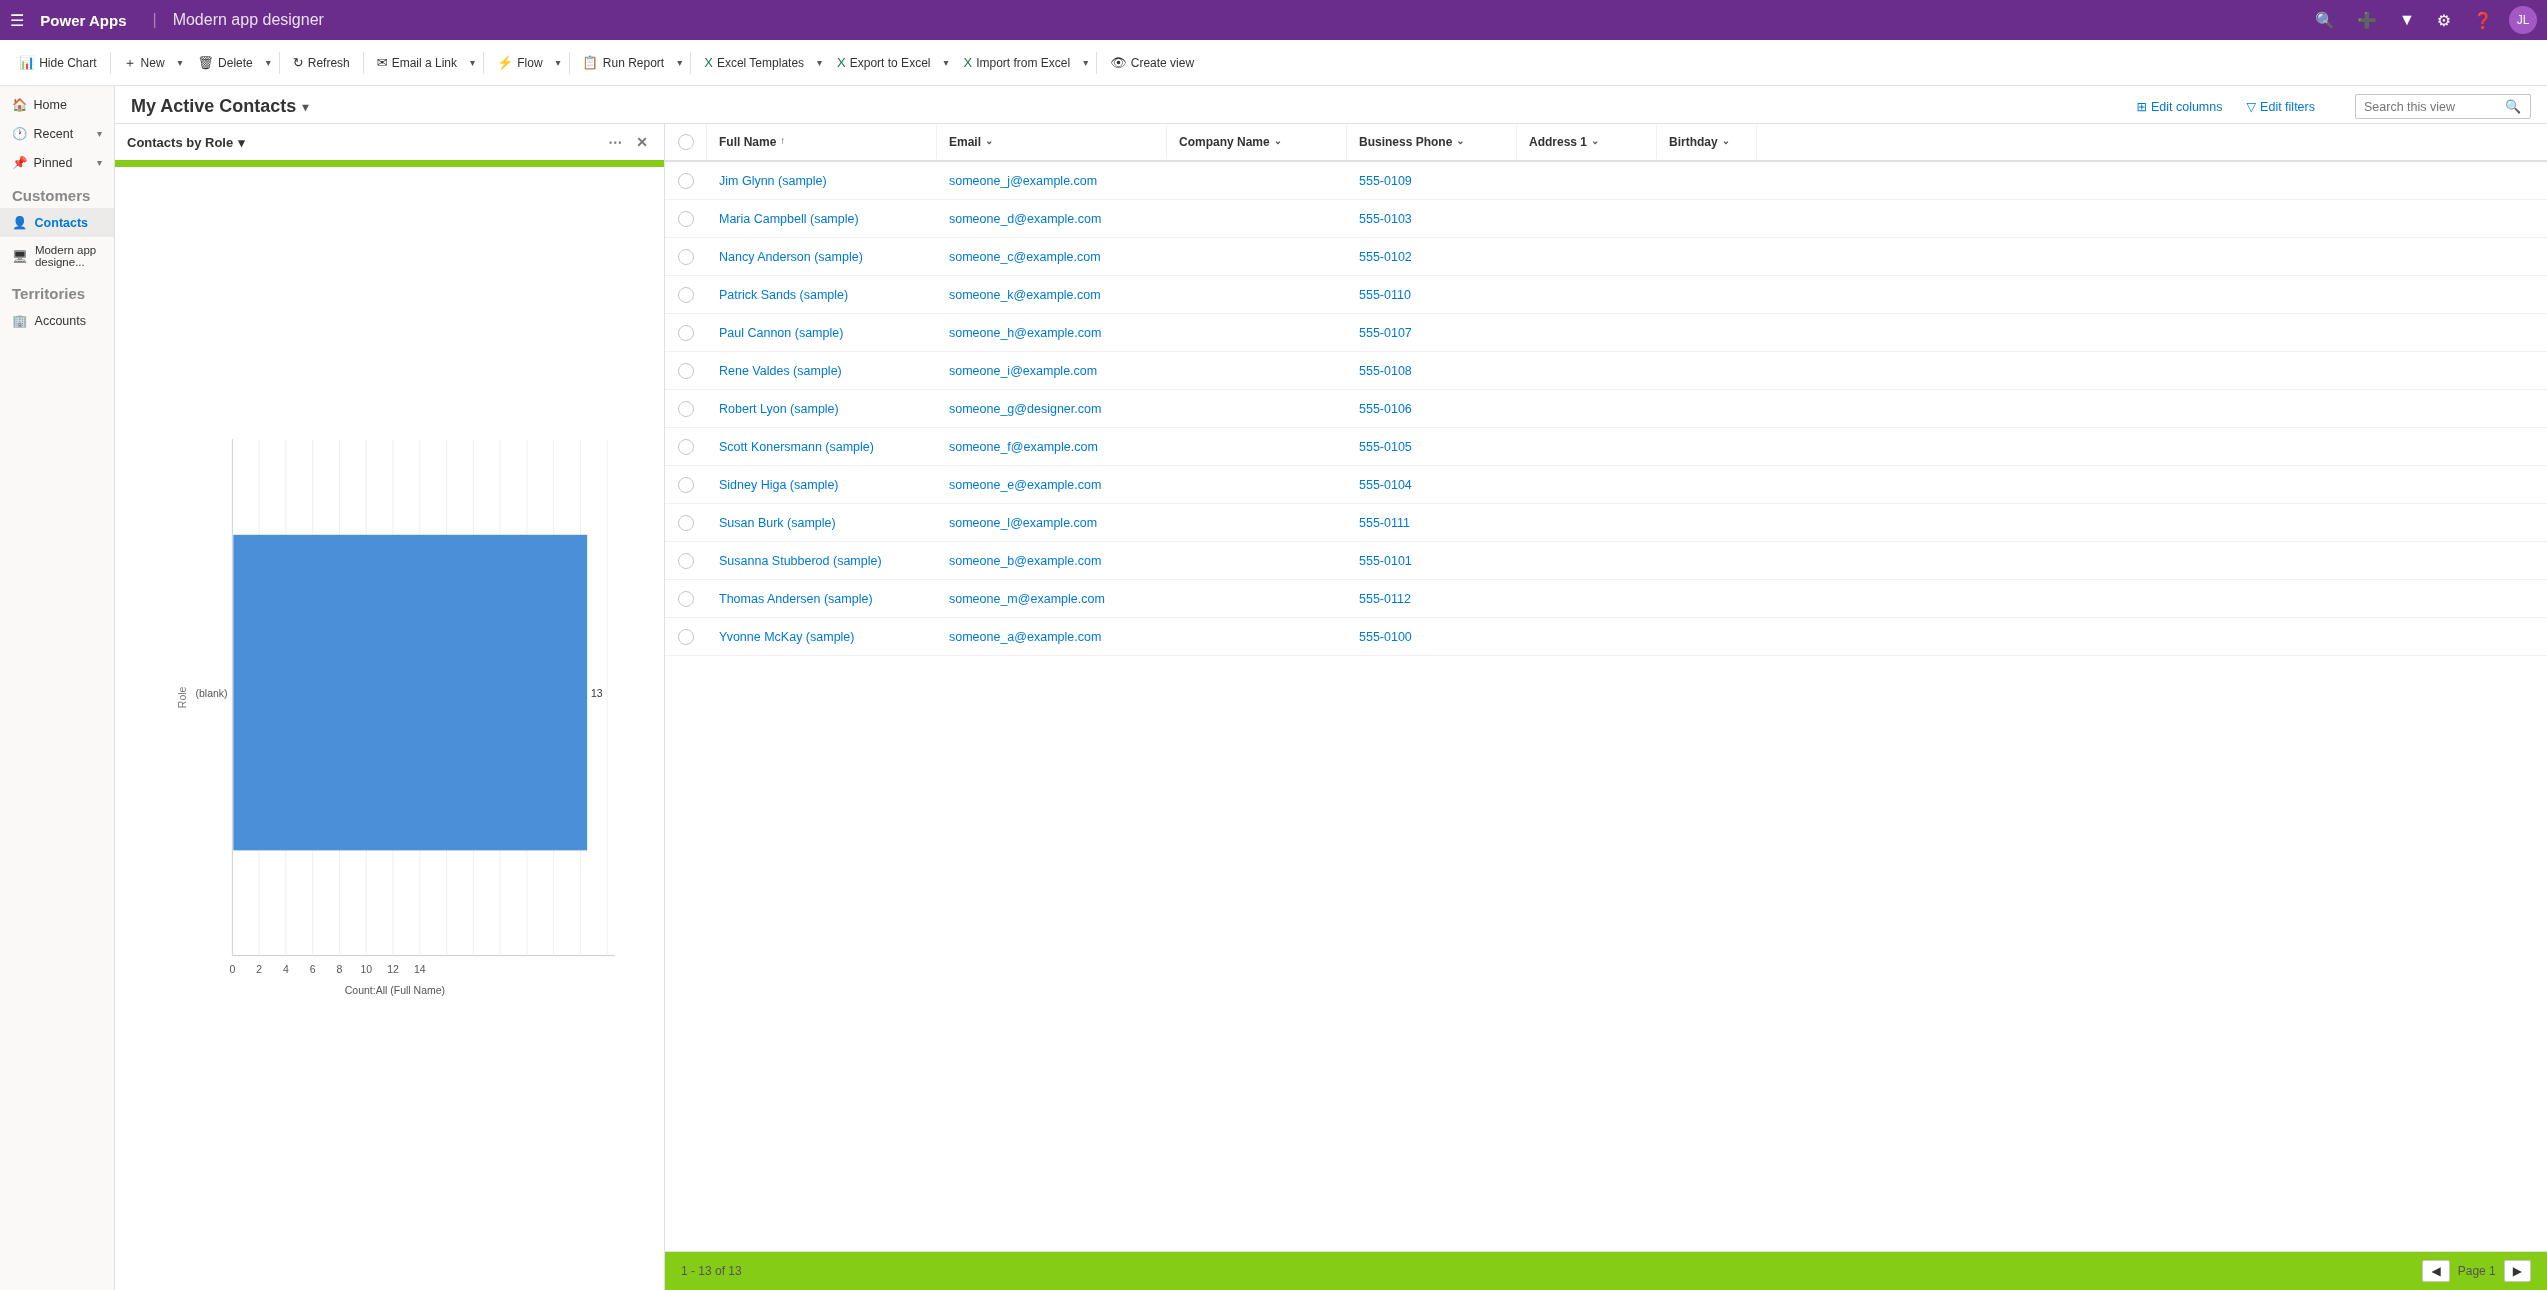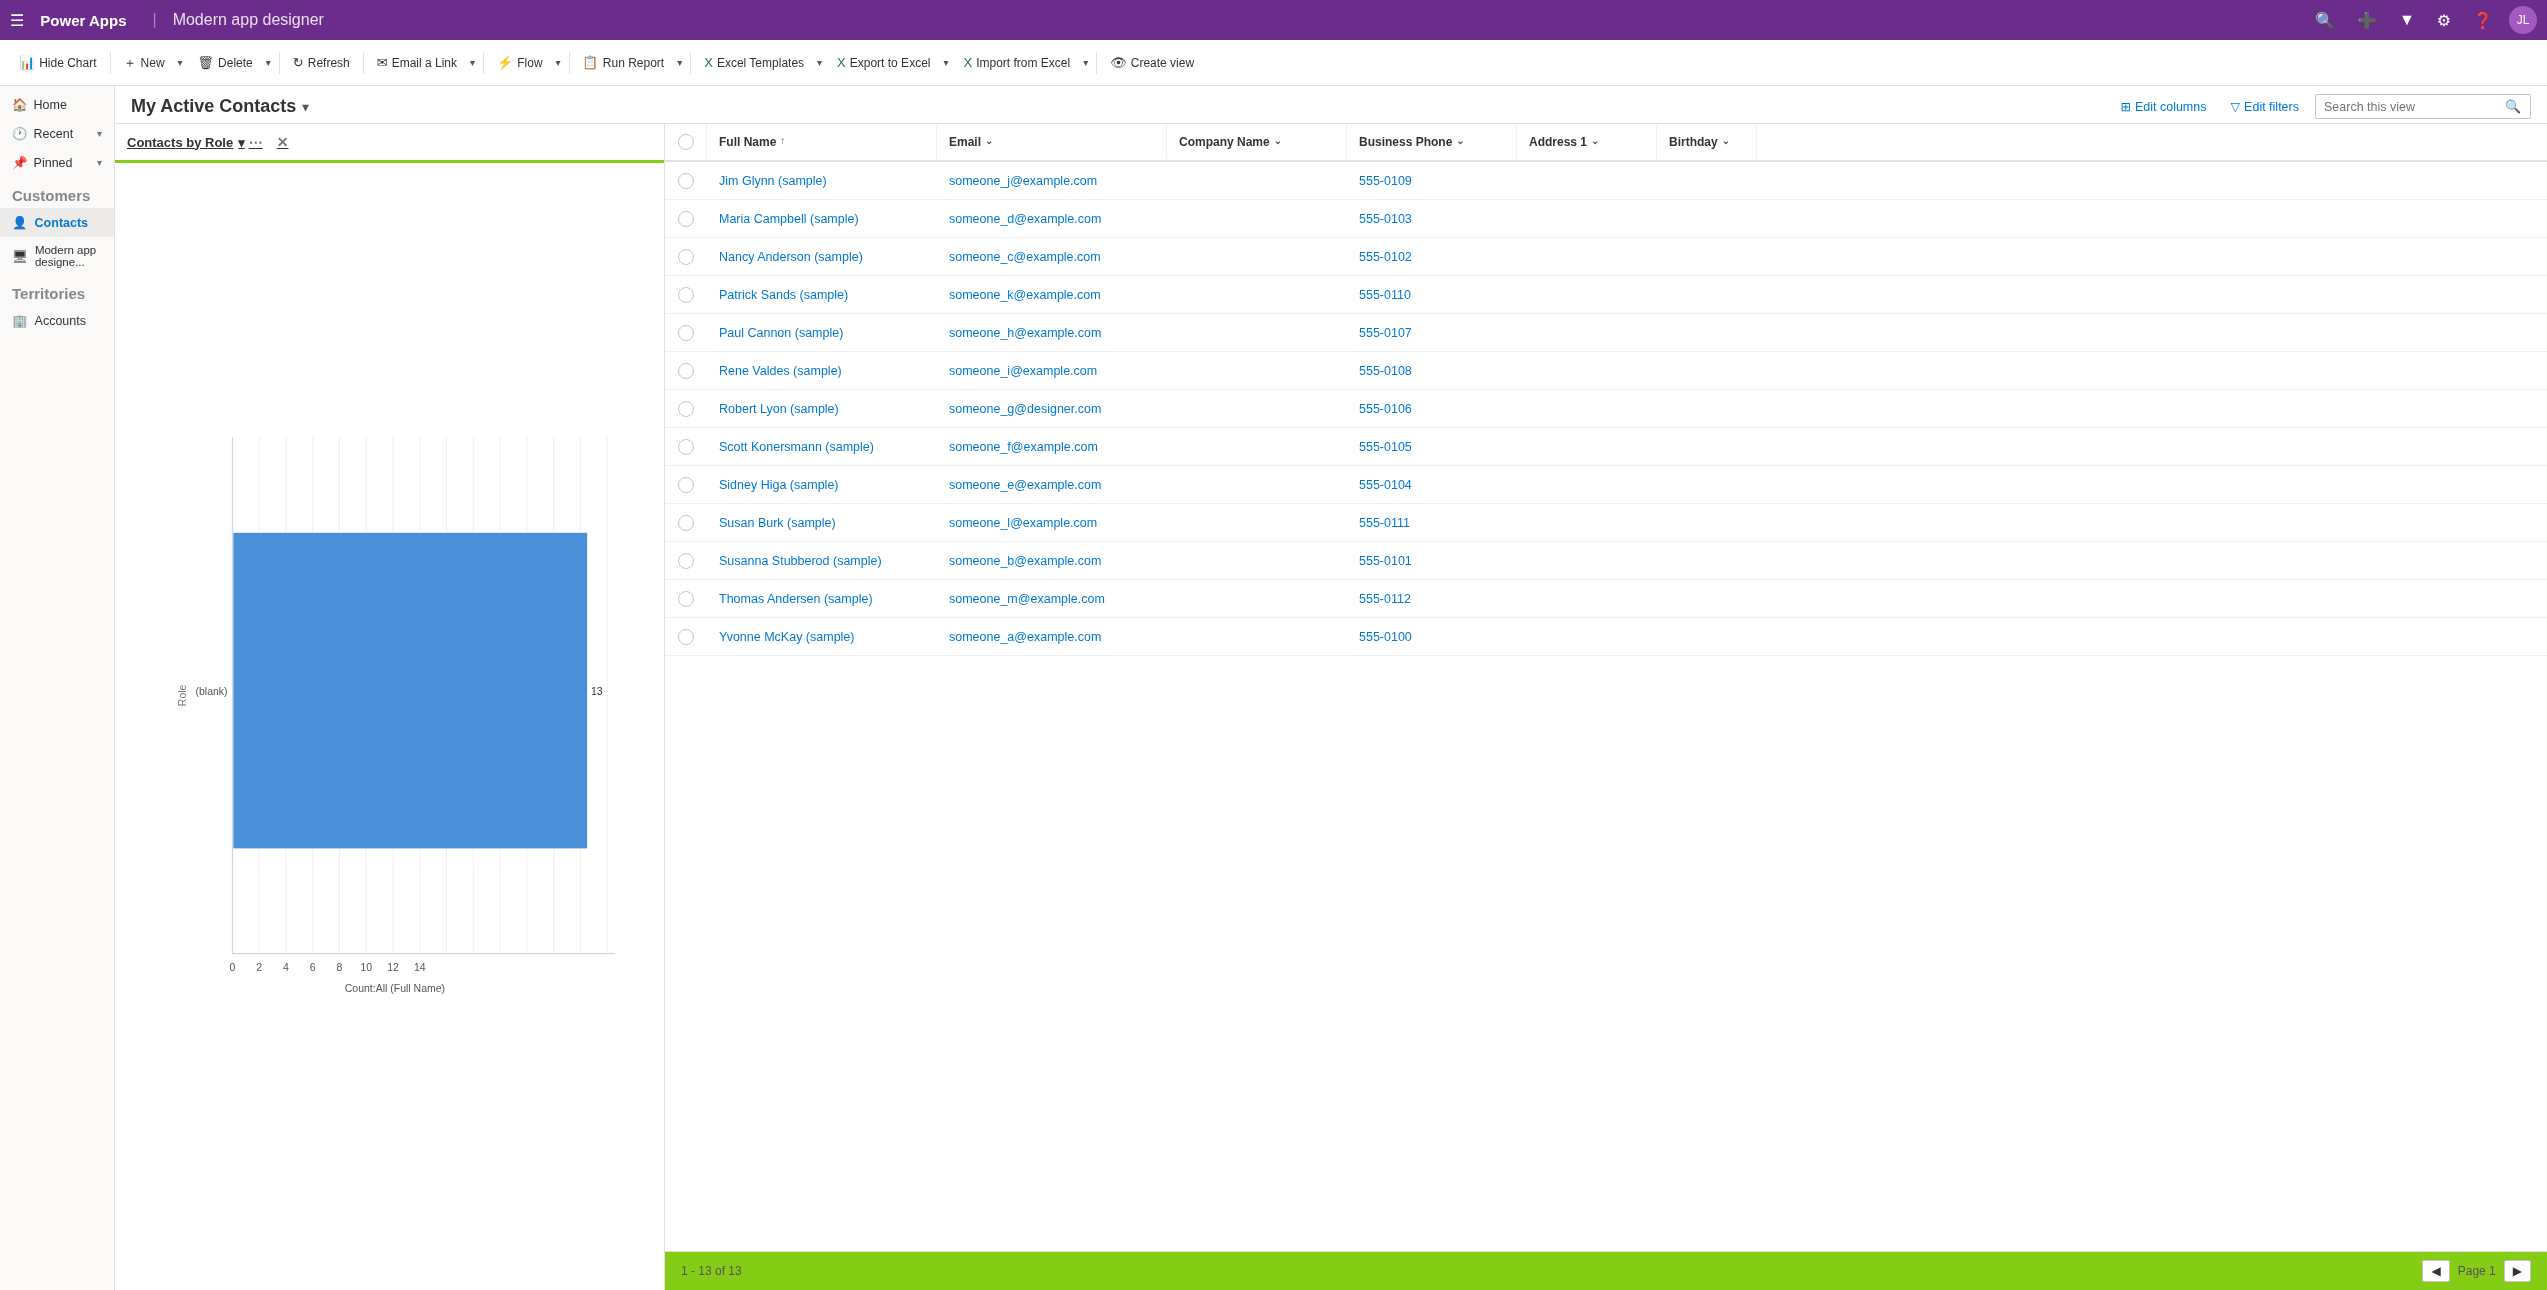--- a/index.html
+++ b/index.html
@@ -98,47 +98,47 @@
     .header-action-btn {
       display: flex; align-items: center; gap: 4px;
       font-size: 12.5px; color: #0078d4; cursor: pointer;
       padding: 4px 8px; border-radius: 3px; border: none; background: transparent;
     }
     .search-box {
       display: flex; align-items: flex-end;
       border: 1px solid #c8c6c4;
       border-radius: 2px; background: white;
       padding: 4px 8px; gap: 6px;
-      width: 216px;
+      width: 176px;
+      margin-left: 24px;
     }
     .search-box input {
       border: none; outline: none; font-size: 12.5px; width: 100%; color: #333;
     }
     .search-box .search-icon { font-size: 13px; color: #777; cursor: pointer; }
 
     
     #split-view {
       display: flex; flex: 1; overflow: hidden;
     }
 
     
     #chart-panel {
       width: 550px; min-width: 550px;
       background: white;
       border-right: 1px solid #e0e0e0;
       display: flex; flex-direction: column;
       overflow: hidden;
     }
     #chart-header {
-      display: flex; align-items: center; 
+      display: flex; align-items: center; justify-content: space-between;
       padding: 8px 12px;
-      border-bottom: 3px solid #84cc16;
+      border-bottom: 7px solid #84cc16;
       font-size: 13px; font-weight: 600; color: #333;
       flex-shrink: 0;
-      text-decoration: underline;
     }
     #chart-header .chart-title-area {
       display: flex; align-items: center; gap: 5px; cursor: pointer;
     }
     #chart-header .chart-actions {
       display: flex; align-items: center; gap: 6px;
     }
     #chart-header .chart-actions .icon-btn-sm {
       font-size: 14px; color: #777; cursor: pointer; padding: 2px 4px;
     }

